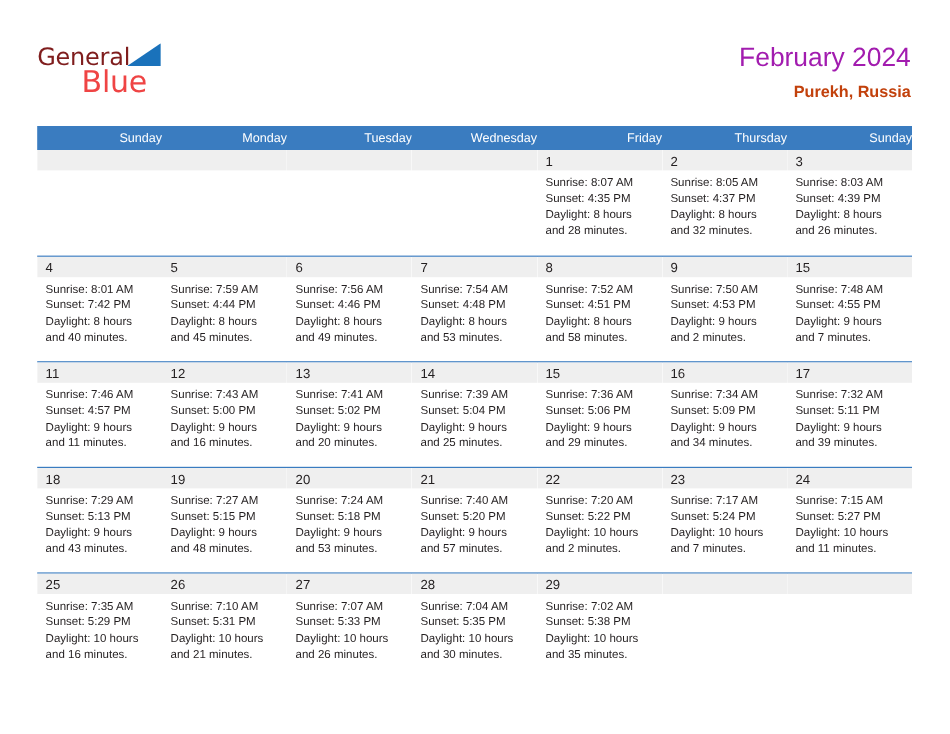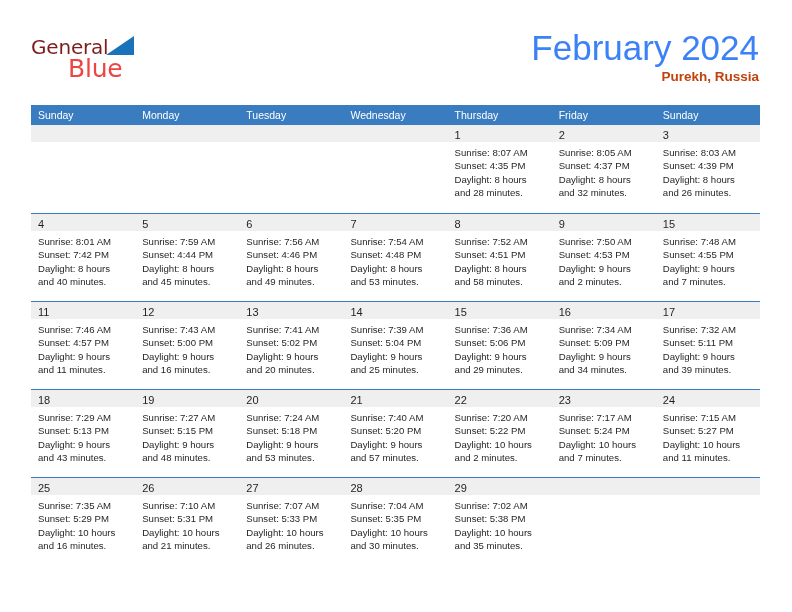--- a/index.html
+++ b/index.html
@@ -65,23 +65,23 @@
     color: #ef4444;
     font-family: "DejaVu Sans", sans-serif;
   }
   .title-block {
     position: absolute;
     right: 0;
     top: -2px;
     text-align: right;
   }
   .cal-title {
-    font-size: 35px;
+    font-size: 22px;
     line-height: 32px;
-    color: #3b82f6;
+    color: #a21caf;
     font-family: "Liberation Sans", sans-serif;
     font-weight: 400;
     white-space: nowrap;
   }
   .cal-subtitle {
     margin-top: 4px;
     font-size: 13.5px;
     line-height: 17px;
     color: #c2410c;
     font-weight: 700;
@@ -92,20 +92,21 @@
   .calendar {
     position: absolute;
     left: 31px;
     top: 105px;
     width: 729px;
   }
   .dow-row {
     display: flex;
     background: #3a7cc0;
     height: 20px;
+    text-align: right;
   }
   .dow {
     flex: 1 1 0;
     color: #ffffff;
     font-size: 10.5px;
     line-height: 20px;
     padding-left: 7px;
     box-sizing: border-box;
     white-space: nowrap;
     overflow: hidden;
@@ -173,22 +174,22 @@
     </div>
 
   </div>
 
   <div class="calendar">
     <div class="dow-row">
         <div class="dow">Sunday</div>
         <div class="dow">Monday</div>
         <div class="dow">Tuesday</div>
         <div class="dow">Wednesday</div>
+        <div class="dow">Friday</div>
         <div class="dow">Thursday</div>
-        <div class="dow">Friday</div>
         <div class="dow">Sunday</div>
       </div>
     <div class="weeks-container">
         <div class="week">
           <div class="cell empty">
             <div class="daynum-band"></div>
             <div class="cell-body"></div>
           </div>
           <div class="cell empty">
             <div class="daynum-band"></div>

